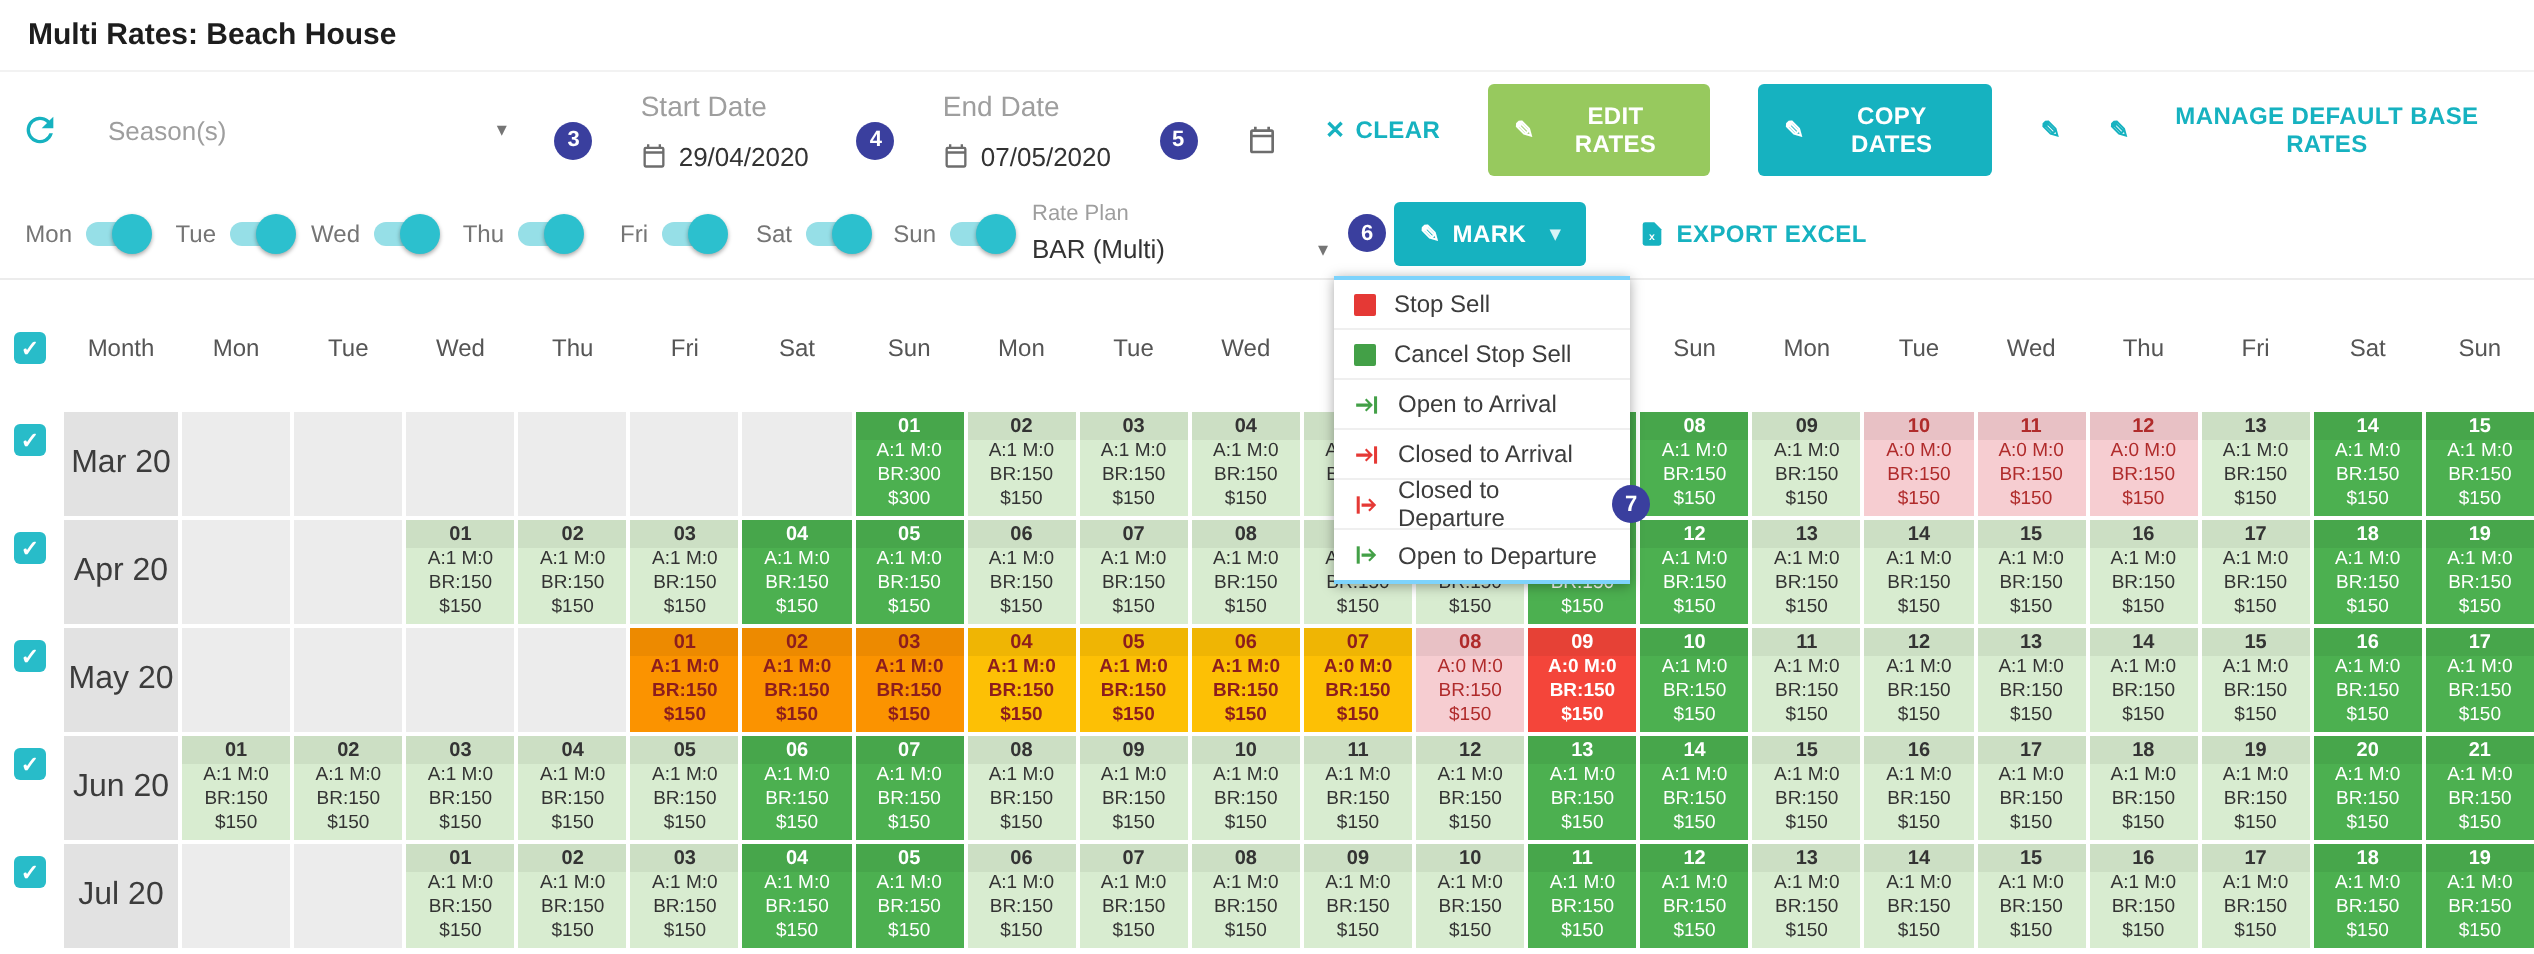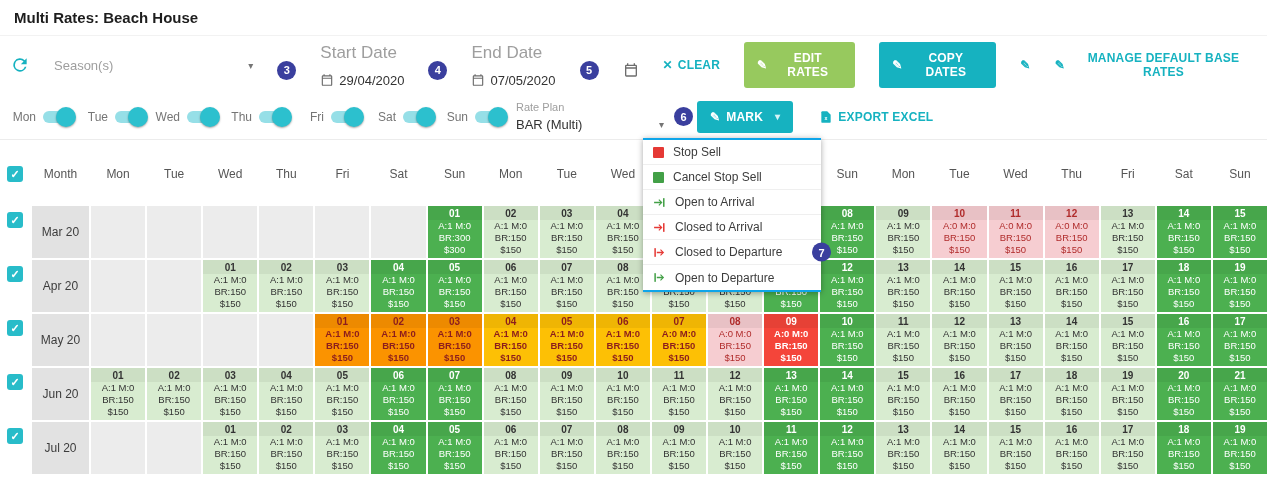--- a/index.html
+++ b/index.html
@@ -10,51 +10,51 @@
   .row1{height:58px;gap:24px}
   .row2{height:46px;border-bottom:1px solid #ececec}
   .iconbtn{display:inline-flex;align-items:center;justify-content:center;cursor:pointer;background:none;border:none}
   .select-field{display:flex;align-items:center;width:208px;font-size:13px;color:#9e9e9e;cursor:pointer}
   .caret{color:#757575;font-size:10px;margin-left:auto}
   .caret2{color:#757575;font-size:10px;margin-left:6px}
   .badge{width:19px;height:19px;border-radius:50%;background:#3a3f9e;color:#fff;font-size:11px;font-weight:bold;
     display:inline-flex;align-items:center;justify-content:center;flex:none}
   .vlift{margin-top:10px}
   .dategroup{display:flex;flex-direction:column;cursor:pointer}
-  .dategroup .lbl{font-size:17px;color:#9e9e9e;margin-bottom:10px}
+  .dategroup .lbl{font-size:14px;color:#9e9e9e;margin-bottom:10px}
   .dateval{display:flex;align-items:center;gap:5px;font-size:13px;color:#333}
   .btn{display:inline-flex;align-items:center;gap:6px;border:none;border-radius:3px;font-size:12px;font-weight:bold;
     color:#fff;padding:9px 13px;cursor:pointer;font-family:inherit;letter-spacing:.2px}
   .btn.green{background:#97c95e}
   .btn.teal{background:#16b2c0}
   .linkbtn{display:inline-flex;align-items:center;gap:5px;color:#16b2c0;font-size:12px;font-weight:bold;
     background:none;border:none;cursor:pointer;font-family:inherit;letter-spacing:.2px}
   .xicon{font-size:12px;font-weight:bold}
   .pencil{font-size:12px}
   .day-toggle{display:flex;align-items:center;margin-right:6px;cursor:pointer}
   .dt-label{font-size:12px;color:#757575;margin-right:4px;width:26px;text-align:right}
   .switch{position:relative;width:36px;height:20px;display:inline-block}
   .switch .track{position:absolute;left:3px;top:4px;width:30px;height:12px;border-radius:7px;background:#96dfe7}
   .switch .thumb{position:absolute;right:0;top:0;width:20px;height:20px;border-radius:50%;background:#2cc0ce;
     box-shadow:0 1px 2px rgba(0,0,0,.35)}
   .rateplan{display:flex;flex-direction:column;width:148px;margin-left:2px;cursor:pointer}
   .rateplan .lbl{font-size:11px;color:#9e9e9e;margin-bottom:4px}
   .rateplan .val{display:flex;align-items:center;font-size:13px;color:#333}
-  .mark-menu{position:absolute;left:643px;top:138px;width:178px;background:#0ea5e9;z-index:30;padding:2px 0;
+  .mark-menu{position:absolute;left:667px;top:138px;width:148px;background:#7dd3fc;z-index:30;padding:2px 0;
     box-shadow:0 1px 6px rgba(0,0,0,.35)}
   .mark-menu .item{display:flex;align-items:center;gap:9px;height:25px;padding:0 10px;font-size:12px;color:#3c3c3c;
     border-bottom:1px solid #efefef;cursor:pointer;position:relative;background:#fff}
   .mark-menu .item:last-child{border-bottom:none}
   .sq{width:11px;height:11px;border-radius:1px;flex:none}
   .mi{display:inline-flex;flex:none}
   .menu-badge{position:absolute;right:-10px;top:50%;transform:translateY(-50%)}
   .grid{display:grid;grid-template-columns:30px 57px repeat(21,1fr);gap:2px;background:#fff;padding-top:4px;width:1267px}
   .gh{background:#fff;display:flex;align-items:center;justify-content:center;font-size:12px;color:#555;height:60px}
   .ckcell{background:#fff;display:flex;align-items:flex-start;justify-content:center;padding-top:6px}
-  .monthcell{background:#e2e2e2;display:flex;align-items:center;justify-content:center;font-size:12px;color:#3c3c3c}
+  .monthcell{background:#e2e2e2;display:flex;align-items:center;justify-content:center;font-size:16px;color:#3c3c3c}
   .checkbox{width:16px;height:16px;border-radius:3px;background:#28bcc9;color:#fff;font-size:11px;font-weight:bold;
     display:flex;align-items:center;justify-content:center;cursor:pointer}
   .cell{height:52px;text-align:center;font-size:9.5px;overflow:hidden;cursor:pointer}
   .cell.empty{background:#ececec;cursor:default}
   .cell .num{font-size:10px;font-weight:bold;padding:1px 0 0;background:rgba(0,0,0,.055);line-height:13px}
   .cell .ln{line-height:12px}
   .cell.bold .ln{font-weight:bold}
 </style>
 </head>
 <body>

